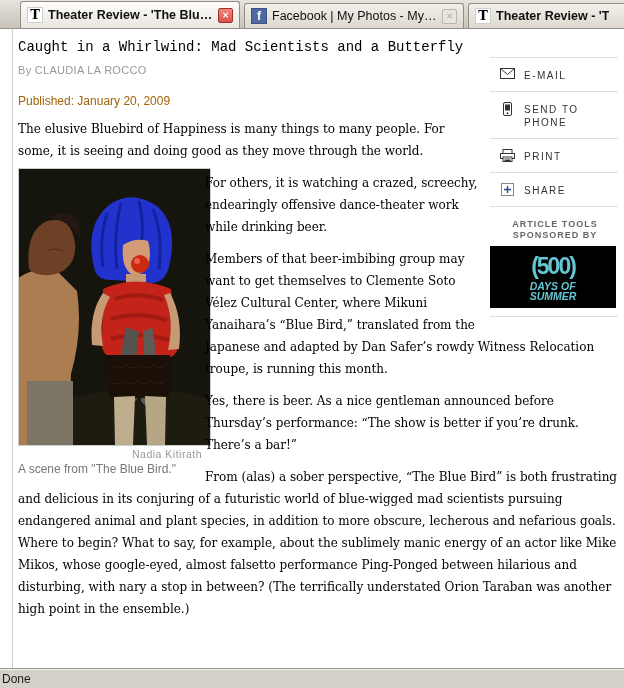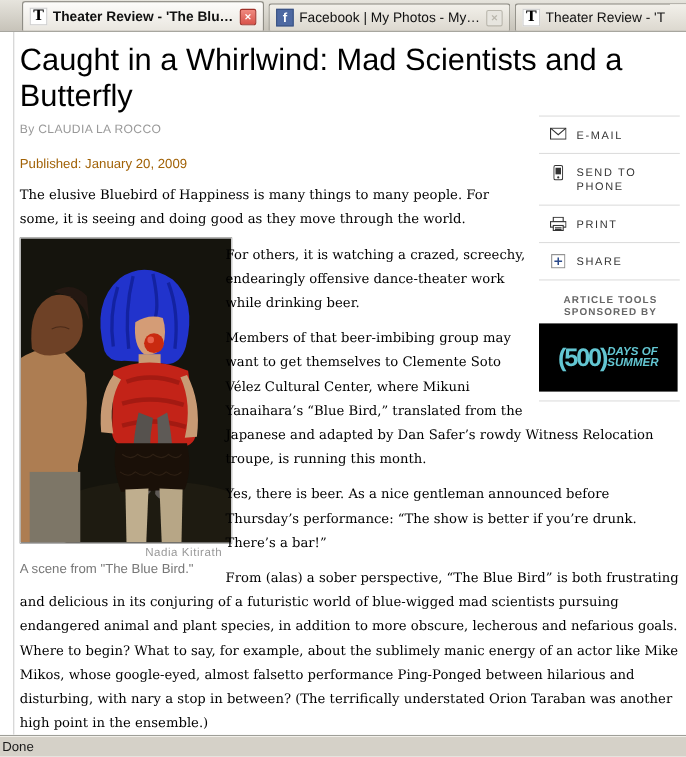--- a/index.html
+++ b/index.html
@@ -11,56 +11,56 @@
   .tabbar { height:29px; flex:0 0 29px; background:linear-gradient(#e6e4dd,#c7c3b9);
             border-bottom:1px solid #94928a; display:flex; align-items:flex-end;
             padding-left:20px; overflow:hidden; }
   .tab { height:25px; display:flex; align-items:center; gap:5px; padding:0 6px;
          background:linear-gradient(#f2f0ea,#dcd8cf); border:1px solid #8f8d85; border-bottom:none;
          border-radius:3px 3px 0 0; margin-right:4px; min-width:0; cursor:default; }
   .tab.active { height:27px; background:linear-gradient(#fdfcfa,#e9e6df); font-weight:bold; }
   .tab-title { font-size:12.5px; color:#111; white-space:nowrap; overflow:hidden;
                text-overflow:ellipsis; max-width:165px; }
   .tab.t3 { flex:1; margin-right:-2px; border-radius:3px 0 0 0; }
-  .tab.t3 .tab-title { max-width:none; }
+  .tab.t3 .tab-title { max-width:none;font-weight:bold; }
   .favicon { width:16px; height:16px; flex:0 0 16px; display:flex; align-items:center;
              justify-content:center; font-size:13px; line-height:16px; }
   .favicon.nyt { background:#fff; border:1px solid #cfcfcf; color:#000;
                  font-family:"DejaVu Serif", serif; font-weight:bold; }
   .favicon.fb { background:#4e69a2; border:1px solid #3b5383; color:#fff; font-weight:bold;
                 font-size:12px; }
   .closebox { width:15px; height:15px; flex:0 0 15px; border-radius:2px; display:flex;
               align-items:center; justify-content:center; font-size:8px; font-weight:bold; }
   .closebox.red { background:linear-gradient(#ef8a80,#d9534a); border:1px solid #a03028; color:#fff; }
   .closebox.gray { background:#e7e5df; border:1px solid #b9b6ac; color:#b9b6ac; }
 
   
   .content { flex:1; background:#fff; position:relative; overflow:hidden;
              padding:8px 6px 0 18px; }
   .content::before { content:""; position:absolute; left:12px; top:0; bottom:0; width:1px;
                      background:#cfcfcf; }
-  h1 { font-family:Liberation Sans, sans-serif; font-weight:400; font-size:28px; color:#000;
+  h1 { font-family:Liberation Mono, monospace; font-weight:400; font-size:14px; color:#000;
        letter-spacing:0; margin:2px 0 0 0; }
   .byline { margin-top:9px; font-size:11px; color:#999; letter-spacing:.3px; }
   .published { margin-top:18px; font-size:12px; color:#a16207; }
 
   p.body { font-family:"DejaVu Serif", serif; font-size:12px; line-height:22px; color:#000;
            margin-top:10px; text-align:left; }
 
   
   .sidebar { float:right; width:128px; margin:2px 0 8px 10px; }
   .tool { display:flex; align-items:flex-start; gap:8px; padding:9px 0 9px 8px;
           border-top:1px solid #ddd; cursor:pointer; }
   .ticon { width:18px; flex:0 0 18px; display:flex; justify-content:center; padding-top:1px; }
   .tlabel { font-size:10px; letter-spacing:1.5px; color:#333; line-height:13px; padding-top:2px; }
   .sep-bottom { border-top:1px solid #ddd; height:0; }
   .sponsor-head { margin:12px 0 5px 2px; font-size:9px; font-weight:bold; color:#666;
                   letter-spacing:1px; line-height:11px;text-align:center; }
   .ad { width:126px; height:62px; background:#000; display:flex; align-items:center;
-        justify-content:center; gap:1px; cursor:pointer; margin-bottom:8px; }
+        justify-content:center; gap:1px; cursor:pointer; margin-bottom:8px;flex-direction:column; }
   .ad-500 { color:#63c6d2; font-weight:bold; font-size:23px; letter-spacing:-2px; }
   .ad-stack { display:flex; flex-direction:column; color:#63c6d2; font-weight:bold;
               font-size:10.5px; line-height:10px; letter-spacing:0;font-style:italic; }
 
   
   .photo-block { float:left; width:184px; margin:6px 3px 12px 0; }
   .photo { width:193px; height:278px; border:1px solid #ccc; background:#15140d; }
   .credit { text-align:right; font-size:10.5px; color:#999; margin-top:2px; letter-spacing:.5px; }
   .caption { font-size:12px; color:#777; margin-top:2px; }
 

